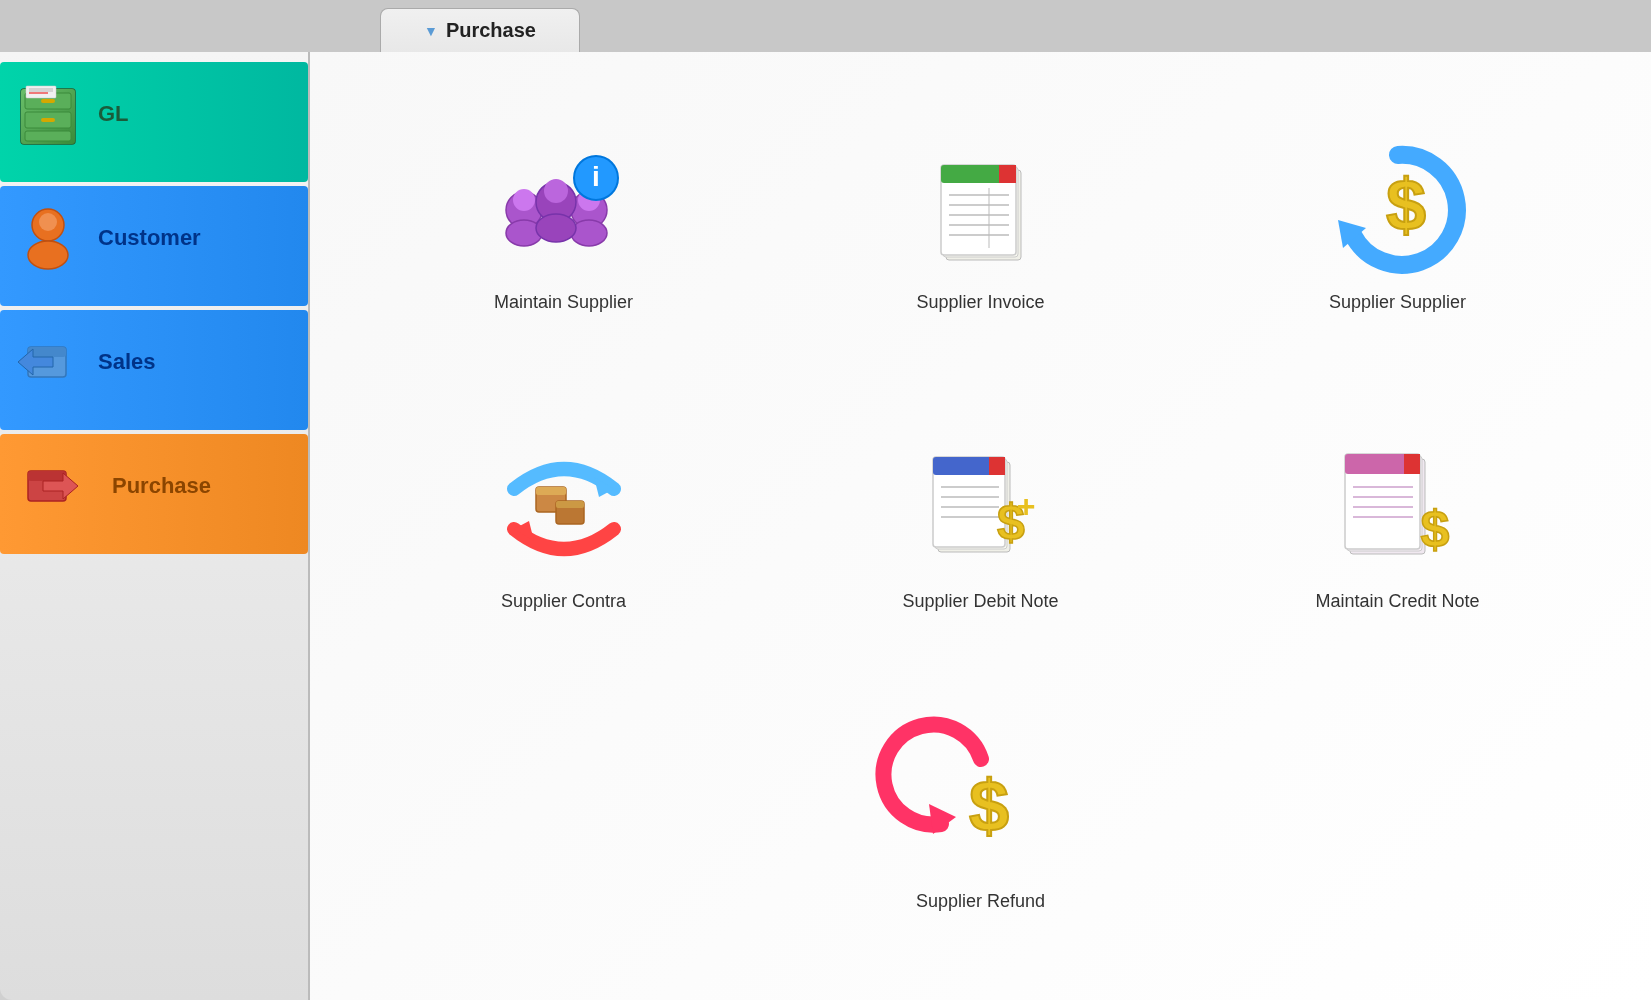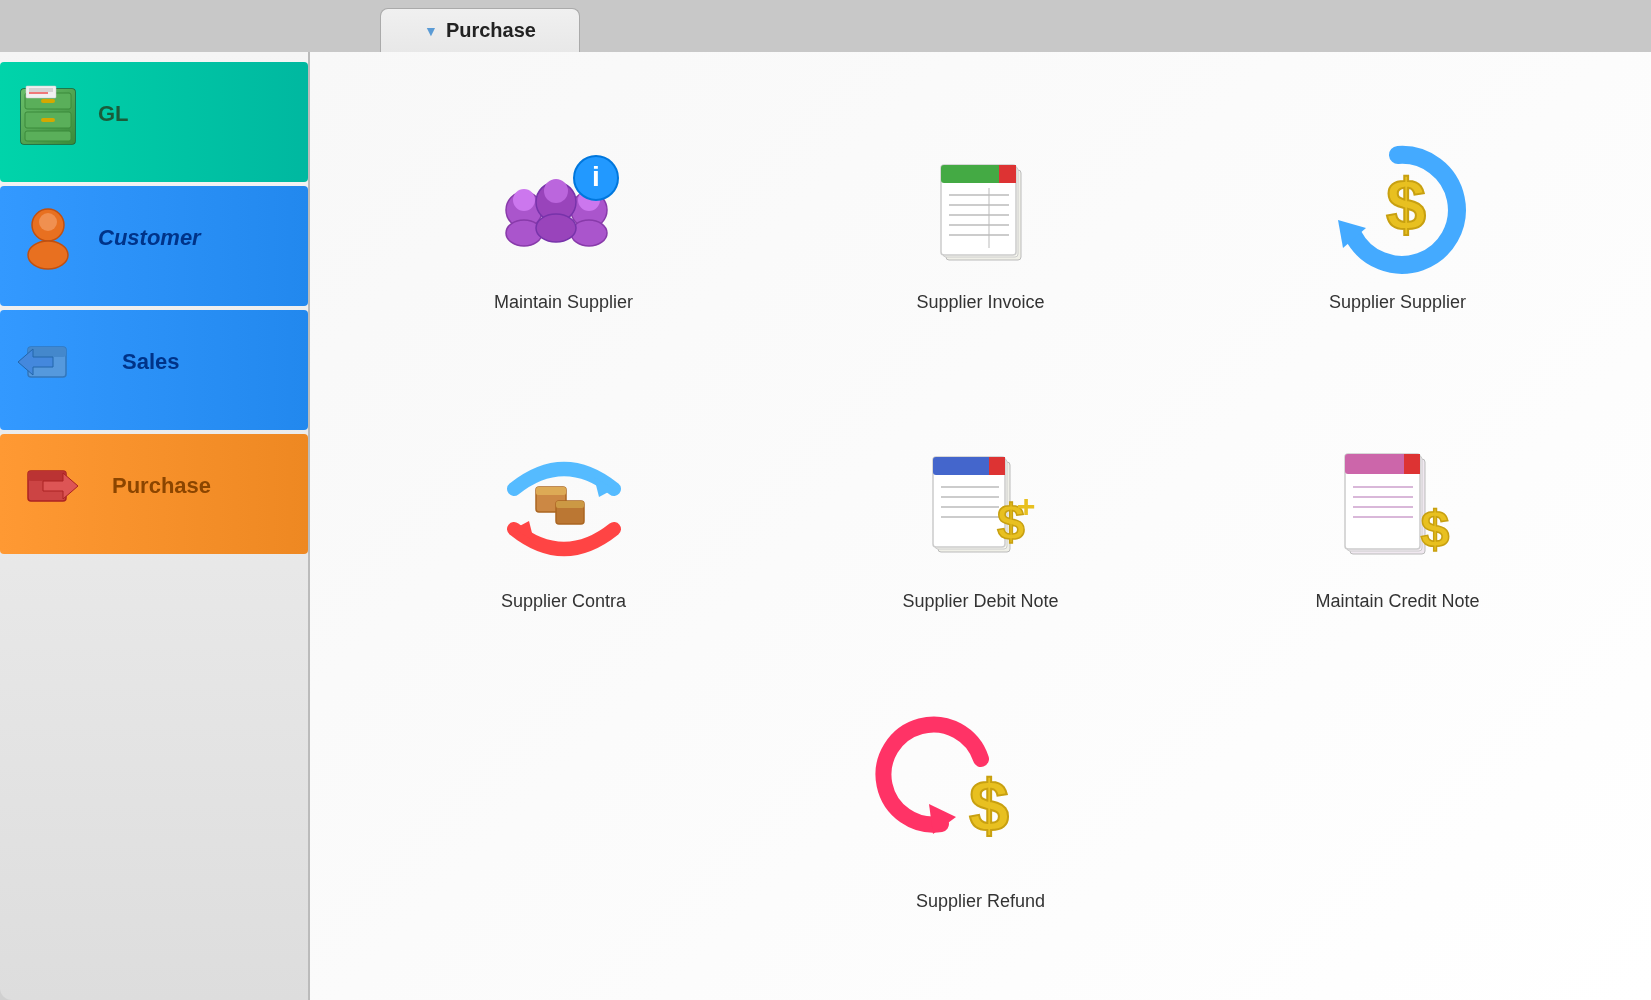--- a/index.html
+++ b/index.html
@@ -110,21 +110,20 @@
     }
 
     .sidebar-item.supplier {
       background: linear-gradient(to right, #ff9933, #ee8822);
       border-radius: 4px;
     }
 
     .sidebar-item.sales {
       background: linear-gradient(to right, #3399ff, #2288ee);
       border-radius: 4px;
-      gap: 24px;
     }
 
     .sidebar-item.purchase {
       background: linear-gradient(to right, #ff9933, #ee8822);
       border-radius: 4px;
     }
 
     .sidebar-item.stock {
       background: linear-gradient(to right, #cc8844, #bb7733);
       border-radius: 4px;
@@ -139,21 +138,21 @@
       flex-shrink: 0;
     }
 
     .sidebar-label {
       font-size: 22px;
       font-weight: bold;
       margin-left: 10px;
     }
 
     .sidebar-item.gl .sidebar-label { color: #1a5c3a; }
-    .sidebar-item.customer .sidebar-label { color: #003388; font-style: italic; }
+    .sidebar-item.customer .sidebar-label { color: #003388; }
     .sidebar-item.supplier .sidebar-label { color: #8b4500; }
     .sidebar-item.sales .sidebar-label { color: #003388; }
     .sidebar-item.purchase .sidebar-label { color: #8b4500; margin-left: 24px; }
     .sidebar-item.stock .sidebar-label { color: #5c3000; }
 
     .sidebar-chevron {
       position: absolute;
       right: 10px;
       color: #fff;
       font-size: 16px;

